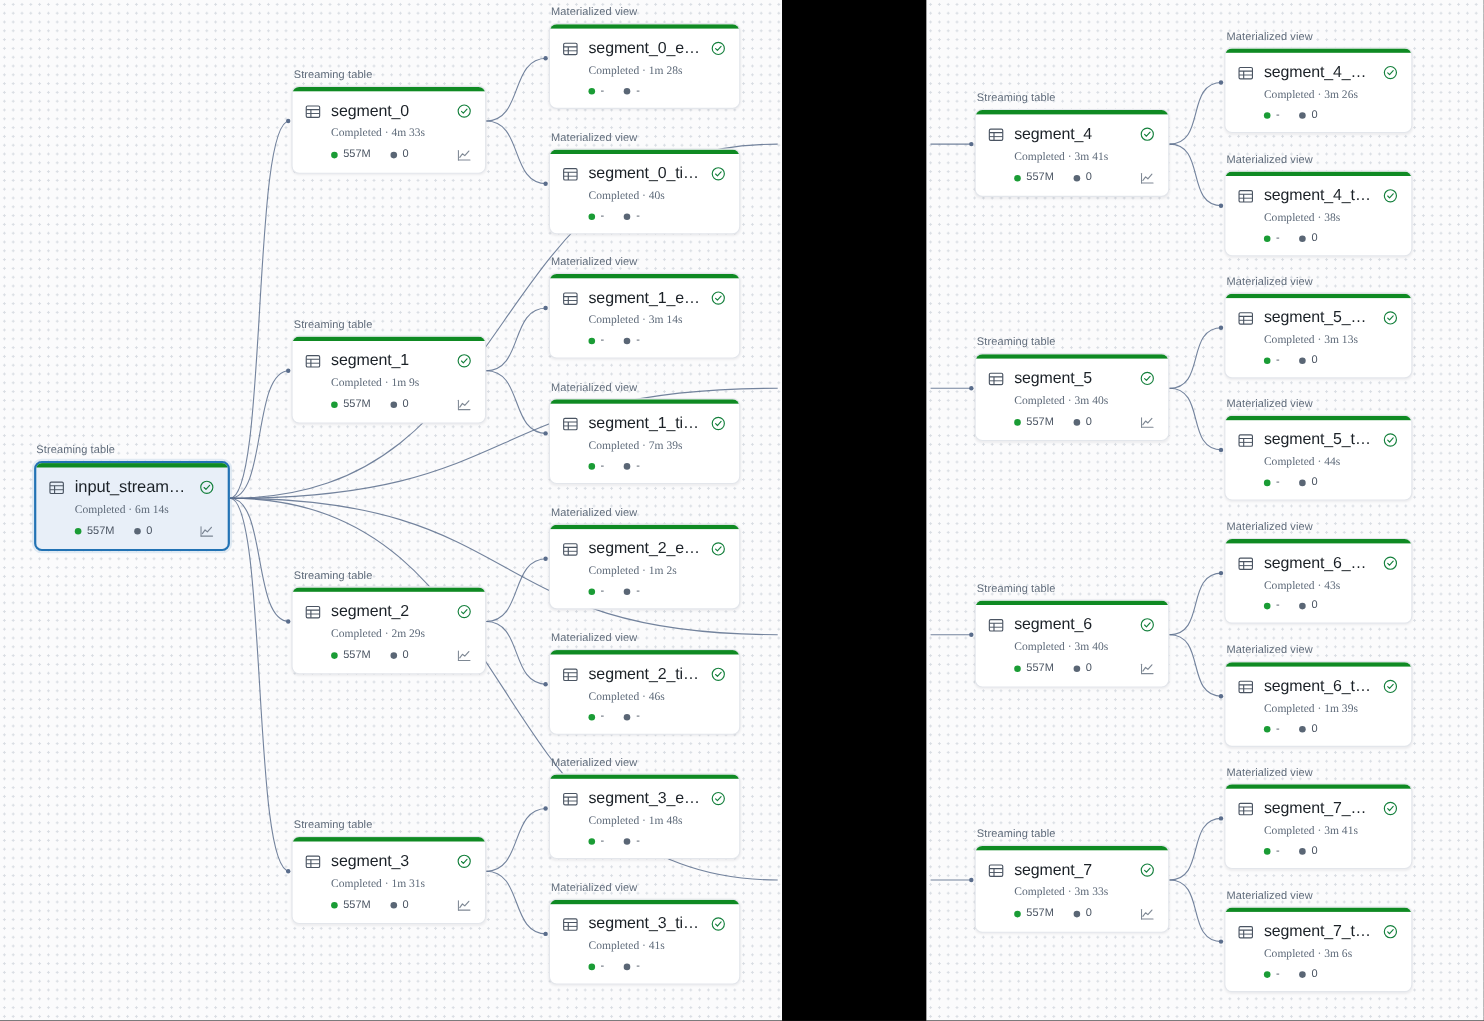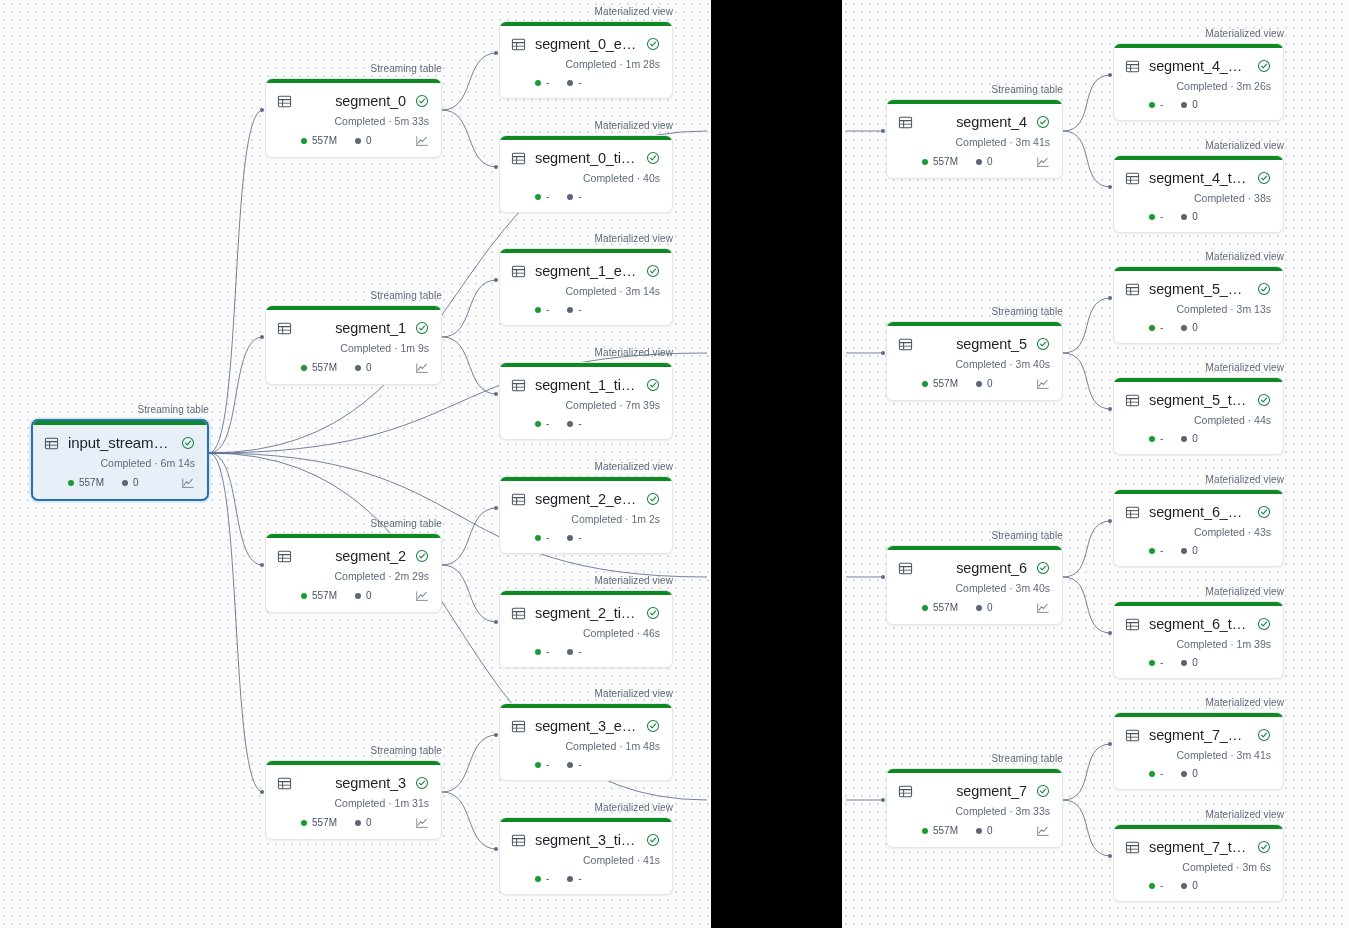--- a/index.html
+++ b/index.html
@@ -23,21 +23,21 @@
   #panel-left{left:0;width:711px;}
   #panel-right{left:842px;width:507px;}
   .gap{position:absolute;top:0;left:711px;width:131px;height:928px;background:#000;}
 
   
   .edges{position:absolute;top:0;left:0;width:100%;height:100%;pointer-events:none;}
   .edges path{fill:none;stroke:#5a6d8c;stroke-width:1;opacity:.85;}
   .edges .arrowdot{fill:#5a6d8c;}
 
   
-  .node{position:absolute;text-align:right;}
+  .node{position:absolute;}
   .node-type{
     font-size:10px;line-height:12px;color:#5f6b7a;
     margin:0 0 3px 2px;letter-spacing:.1px;white-space:nowrap;
   }
   .card{
     position:relative;background:#ffffff;
     border:1px solid #e3e6eb;border-radius:7px;
     box-shadow:0 1px 2px rgba(16,24,40,.06);
     overflow:hidden;
   }
@@ -45,21 +45,21 @@
   .card-body{padding:9px 12px 9px 11px;}
   .card-row1{display:flex;align-items:center;gap:9px;}
   .tbl-icon{width:15px;height:15px;flex:0 0 15px;display:block;}
   .card-title{
     flex:1 1 auto;font-size:14.5px;line-height:18px;color:#1b2127;
     letter-spacing:-.1px;white-space:nowrap;overflow:hidden;text-overflow:ellipsis;
   }
   .status-icon{width:14px;height:14px;flex:0 0 14px;}
   .card-sub{
     font-size:10.5px;line-height:13px;color:#5f6b7a;
-    margin:5px 0 0 24px;white-space:nowrap;
+    margin:5px 0 0 24px;white-space:nowrap;font-family:Liberation Serif, serif;
   }
   .card-row3{display:flex;align-items:center;margin:6px 0 0 24px;}
   .metric{display:flex;align-items:center;gap:5px;font-size:10px;line-height:12px;color:#4a5462;}
   .metric + .metric{margin-left:18px;}
   .dot{width:6px;height:6px;border-radius:50%;display:inline-block;}
   .dot-green{background:#1a9c35;}
   .dot-grey{background:#5a6675;}
   .chart-icon{margin-left:auto;width:14px;height:14px;opacity:.8;}
 
   
@@ -190,21 +190,21 @@
                 <line x1="1.5" y1="6" x2="14.5" y2="6" stroke="#4a5462" stroke-width="1.1"></line>
                 <line x1="6" y1="6" x2="6" y2="13.5" stroke="#4a5462" stroke-width="1.1"></line>
                 <line x1="1.5" y1="9.8" x2="14.5" y2="9.8" stroke="#4a5462" stroke-width=".9"></line>
               </svg>
               <div class="card-title">segment_0</div>
               <svg class="status-icon" viewBox="0 0 16 16">
                 <circle cx="8" cy="8" r="6.3" fill="none" stroke="#15803d" stroke-width="1.2"></circle>
                 <path d="M5.2 8.2 L7.1 10.1 L10.9 5.9" fill="none" stroke="#15803d" stroke-width="1.2" stroke-linecap="round" stroke-linejoin="round"></path>
               </svg>
             </div>
-            <div class="card-sub">Completed · 5m 33s</div>
+            <div class="card-sub">Completed · 4m 33s</div>
             <div class="card-row3">
               <span class="metric">
                 <span class="dot dot-green"></span>
                 <span>557M</span>
               </span>
               <span class="metric">
                 <span class="dot dot-grey"></span>
                 <span>0</span>
               </span>
               <svg class="chart-icon" viewBox="0 0 16 16">

